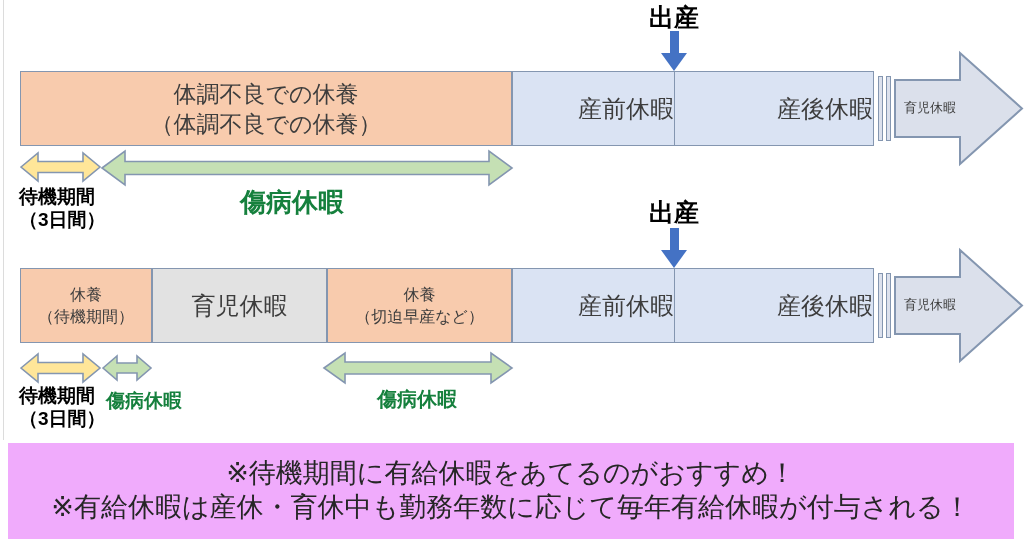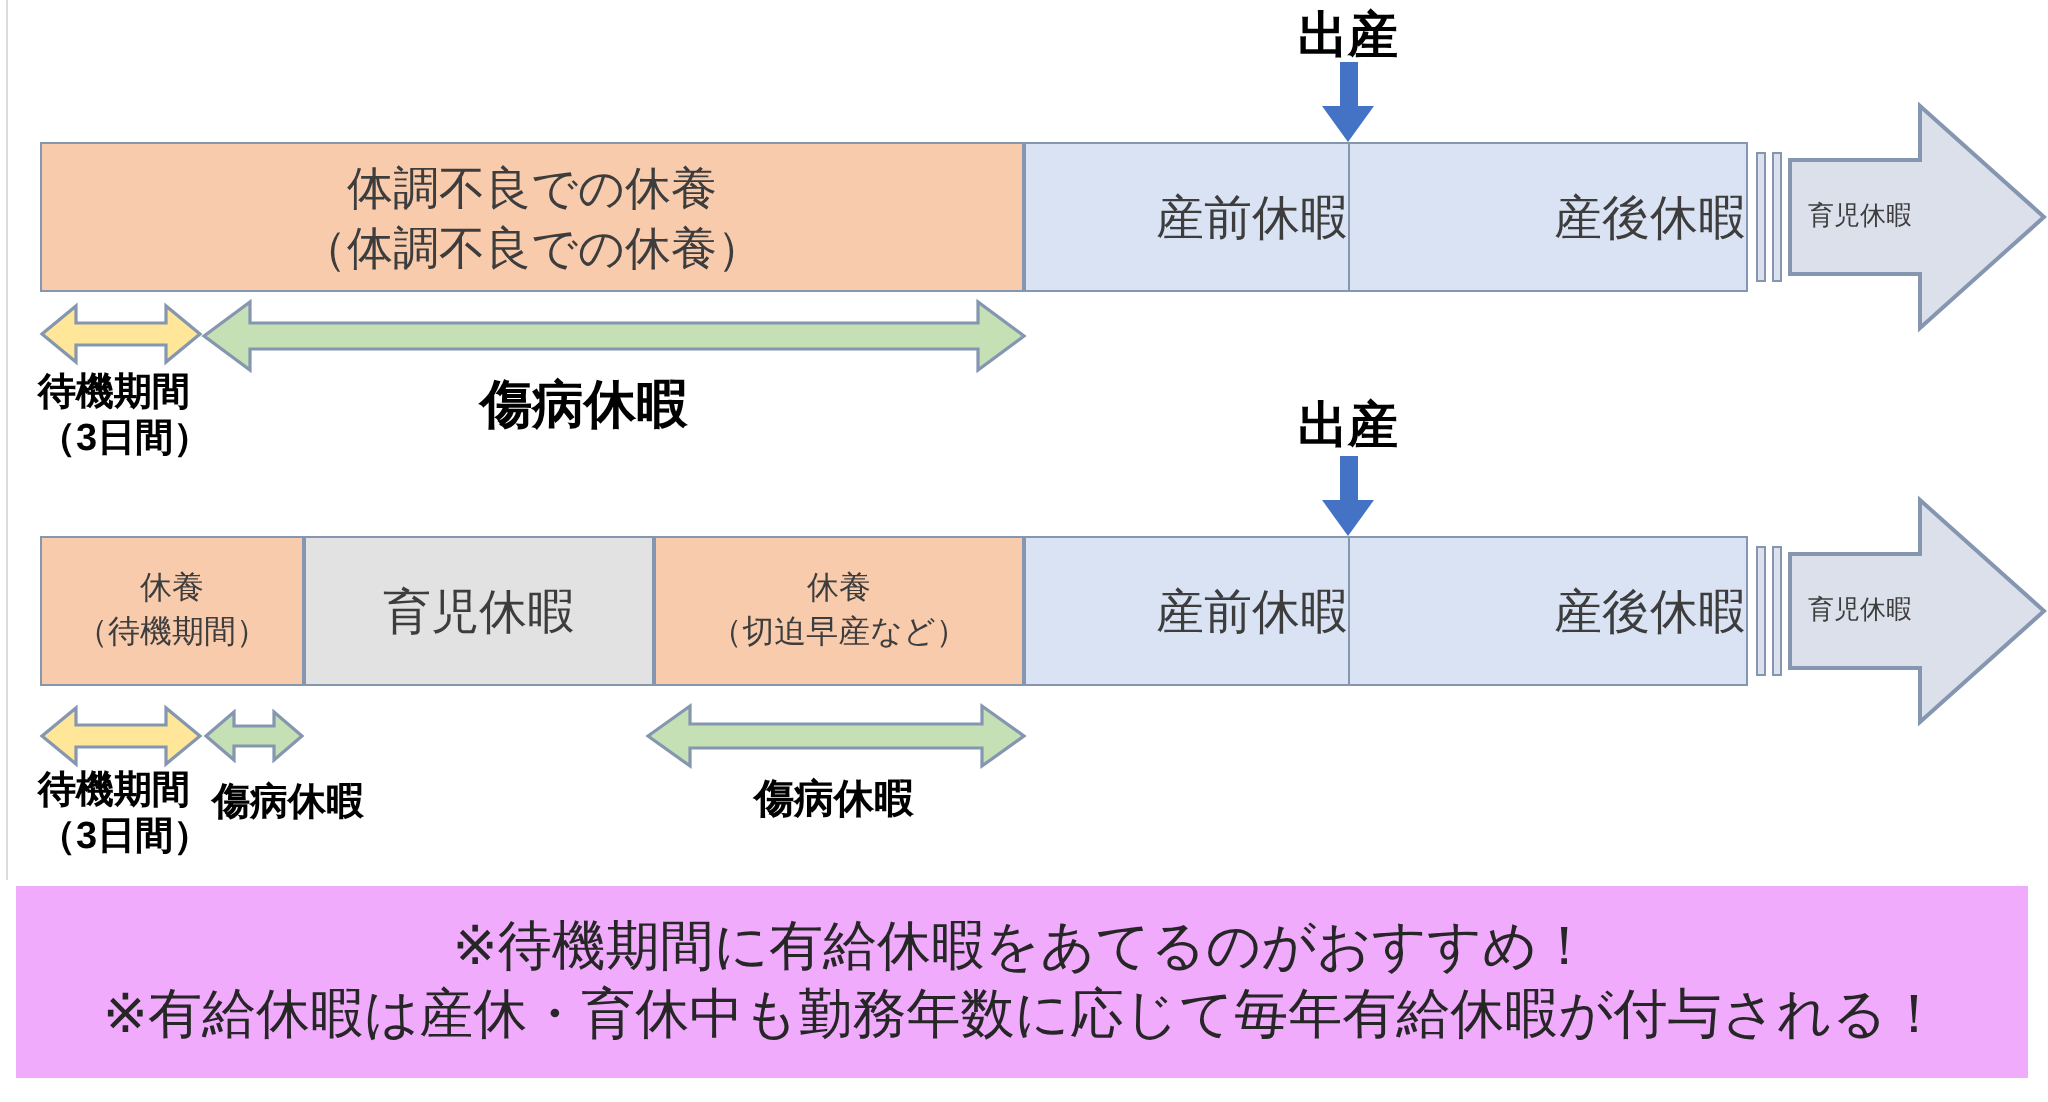--- a/index.html
+++ b/index.html
@@ -32,21 +32,21 @@
   .cc-poly{fill:#dbe0eb;stroke:#8496b0;stroke-width:2;}
   .yellow-poly{fill:#ffe699;stroke:#8496b0;stroke-width:1.6;}
   .green-poly{fill:#c5e0b4;stroke:#8496b0;stroke-width:1.6;}
   .cc-label{
     position:absolute;font-size:13px;color:#3d3d3d;text-align:center;
   }
   .waiting-label{
     position:absolute;font-weight:bold;font-size:19px;line-height:23px;color:#000;
   }
   .red-label{
-    position:absolute;color:#000000;font-weight:bold;text-align:center;font-family:Liberation Serif, serif;
+    position:absolute;color:#15803d;font-weight:bold;text-align:center;font-family:Liberation Serif, serif;
   }
   .note-box{
     position:absolute;left:8px;top:443px;width:1006px;height:96px;
     background:#f0abfc;box-sizing:border-box;
     text-align:center;color:#262626;font-size:27px;line-height:34px;padding-top:13px;
   }
   .edge-line{position:absolute;left:3px;top:0;width:1px;height:440px;background:#dcdcdc;}
 </style>
 </head>
 <body>

